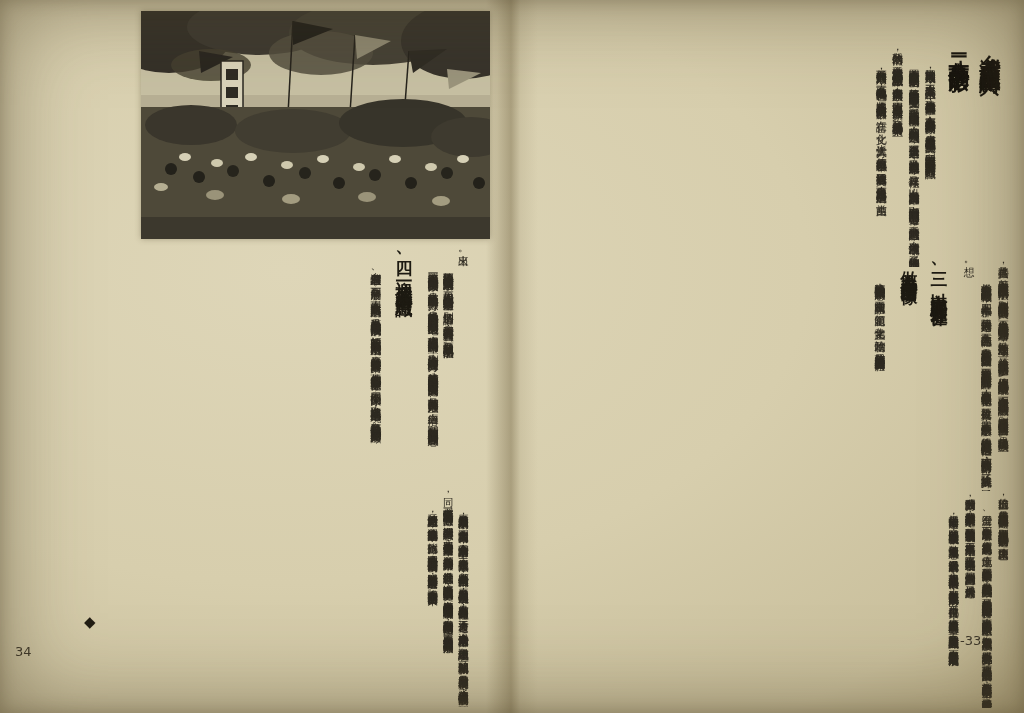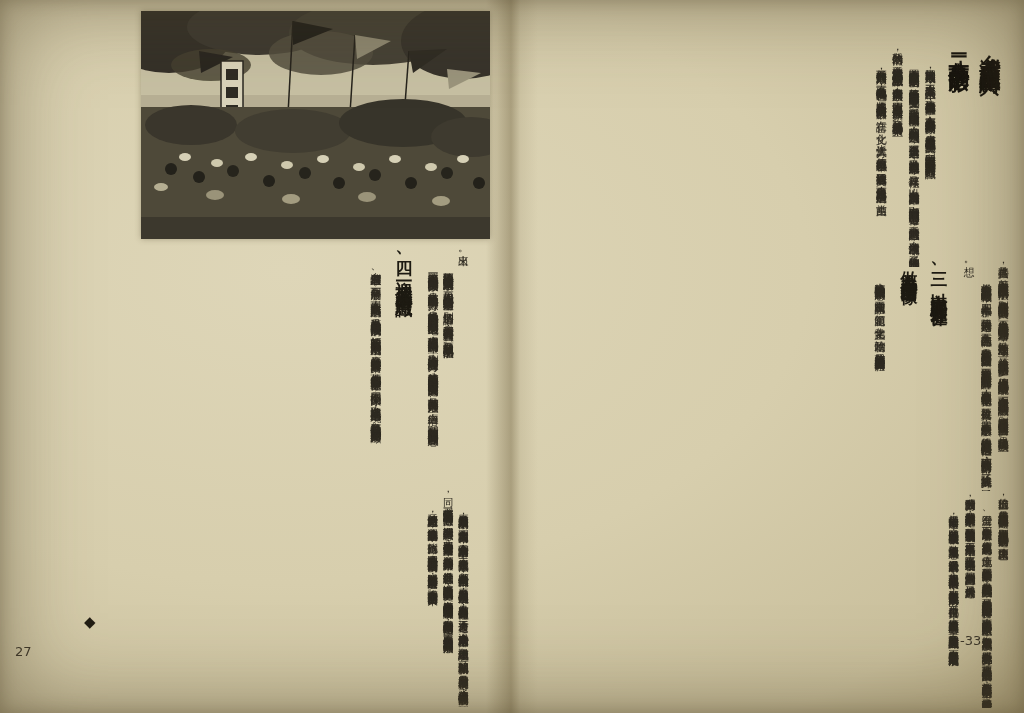--- a/index.html
+++ b/index.html
@@ -119,21 +119,21 @@
           <p class="para ind">台灣這個島嶼歷經三、四百年來的發展，而今天被西方人喻為「奇蹟」的結果，是過去歷代的台灣住民犧牲奮鬥換取來的。短暫的三百年間曾有五個不同的政治主權統治，歷代的台灣住民各自有其輝煌與滄桑，然而他們都在艱困的環境與歷史條件下，不屈不撓開拓家園，進取地追求更理想的生活環境，無奈地是這種主體性的展現卻一直受政治的壓抑束縛而顯</p>
         </div>
     </div>
 
     <div class="vband" id="band-l-bot">
         <p class="para ind">歷史的發展應該是累積好的淘汰壞的，創造出更寬闊實在的格局，今天有關台灣未來前途的論爭，不管在形式上主張那種做法，都必須以台灣島內人民主體性為依歸，歷史發展的動力本來就來自人民主體性的展現，只有人民具有開創自身歷史的主體性，活力才不會衰退。過去台灣人民受政治統治的壓抑、艱苦卓絕地繼續理想，頑強堅韌地開創新機，乃是台灣人民最豐厚的優良傳統。為了讓這個優良的傳統得以有開創性的發展，筆者以為以「台灣住民」做為一個新的社會意識與群體認同，尤其年輕世代更該逐漸放棄「本省人」和「外省人」的分法，在認同台灣的主體意義下，因著共同生活在台灣這個命運共同體上，願意攜手合作共同開創台灣未來，進行徹底的世代融合，讓過去斷裂滄桑的歷史包袱成為真正的歷史，在精神上回復歷代台灣住民拓荒開墾追求理想的積極傳統，在行動上開展台灣住民未來的創造主體性，不要再因受制於外力壓迫與歷史傳統而顯無奈失落與漂泊了。</p>
         <p class="para ind">這種新的台灣意識運動，方能在統獨論爭的漩渦運動中，找到一條出路，讓國內的各種政治社會運動在突破舊日政治窠臼的限制後，能以民間社會的力量督促政府反省檢討改進，讓全體的台灣人民回到歷史創造舞台的中央來。</p>
       </div>
 
     <div class="endmark">◆</div>
-    <div class="pageno" style="left:15px;top:644px;">27</div>
+    <div class="pageno" style="left:15px;top:644px;">34</div>
   </div>
 
   <div>
 
     <div class="headline">
       <span class="hl">台灣人意識的束縛與</span>
       <span class="hl">二二八事件的陰影</span>
     </div>
 
     <div class="vband" id="band-r-top">

